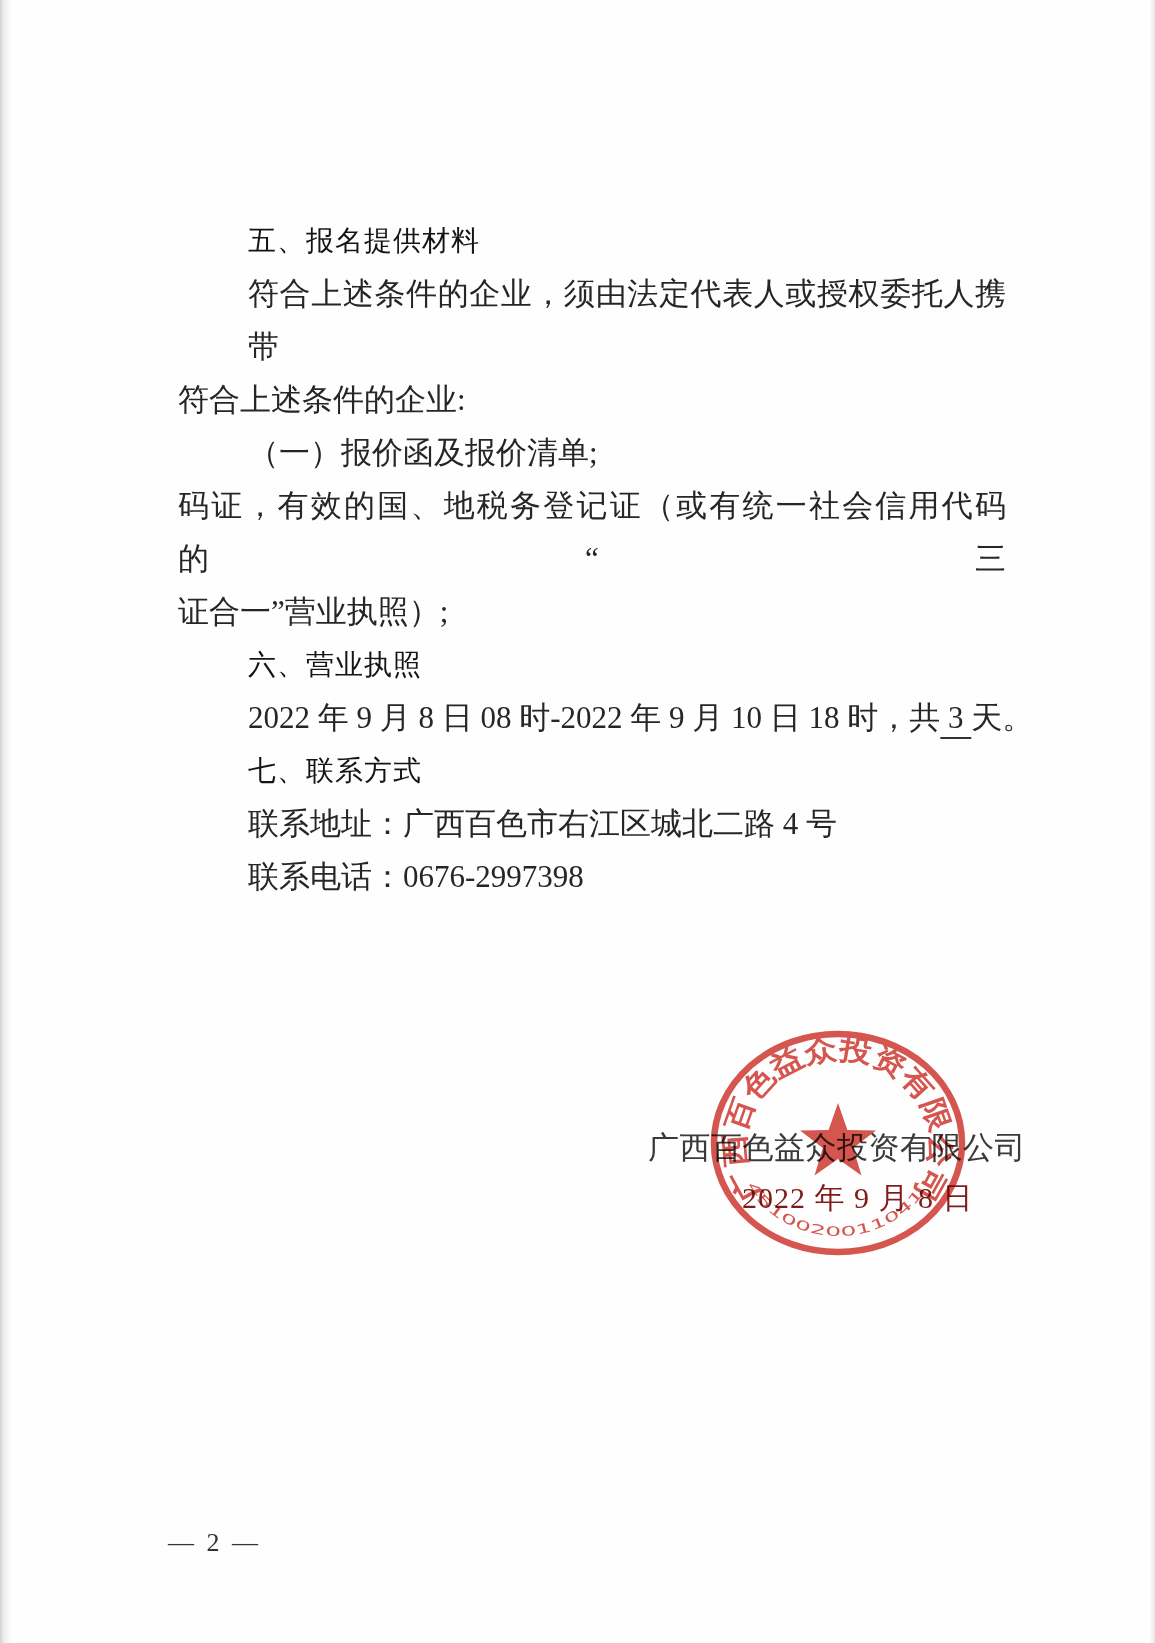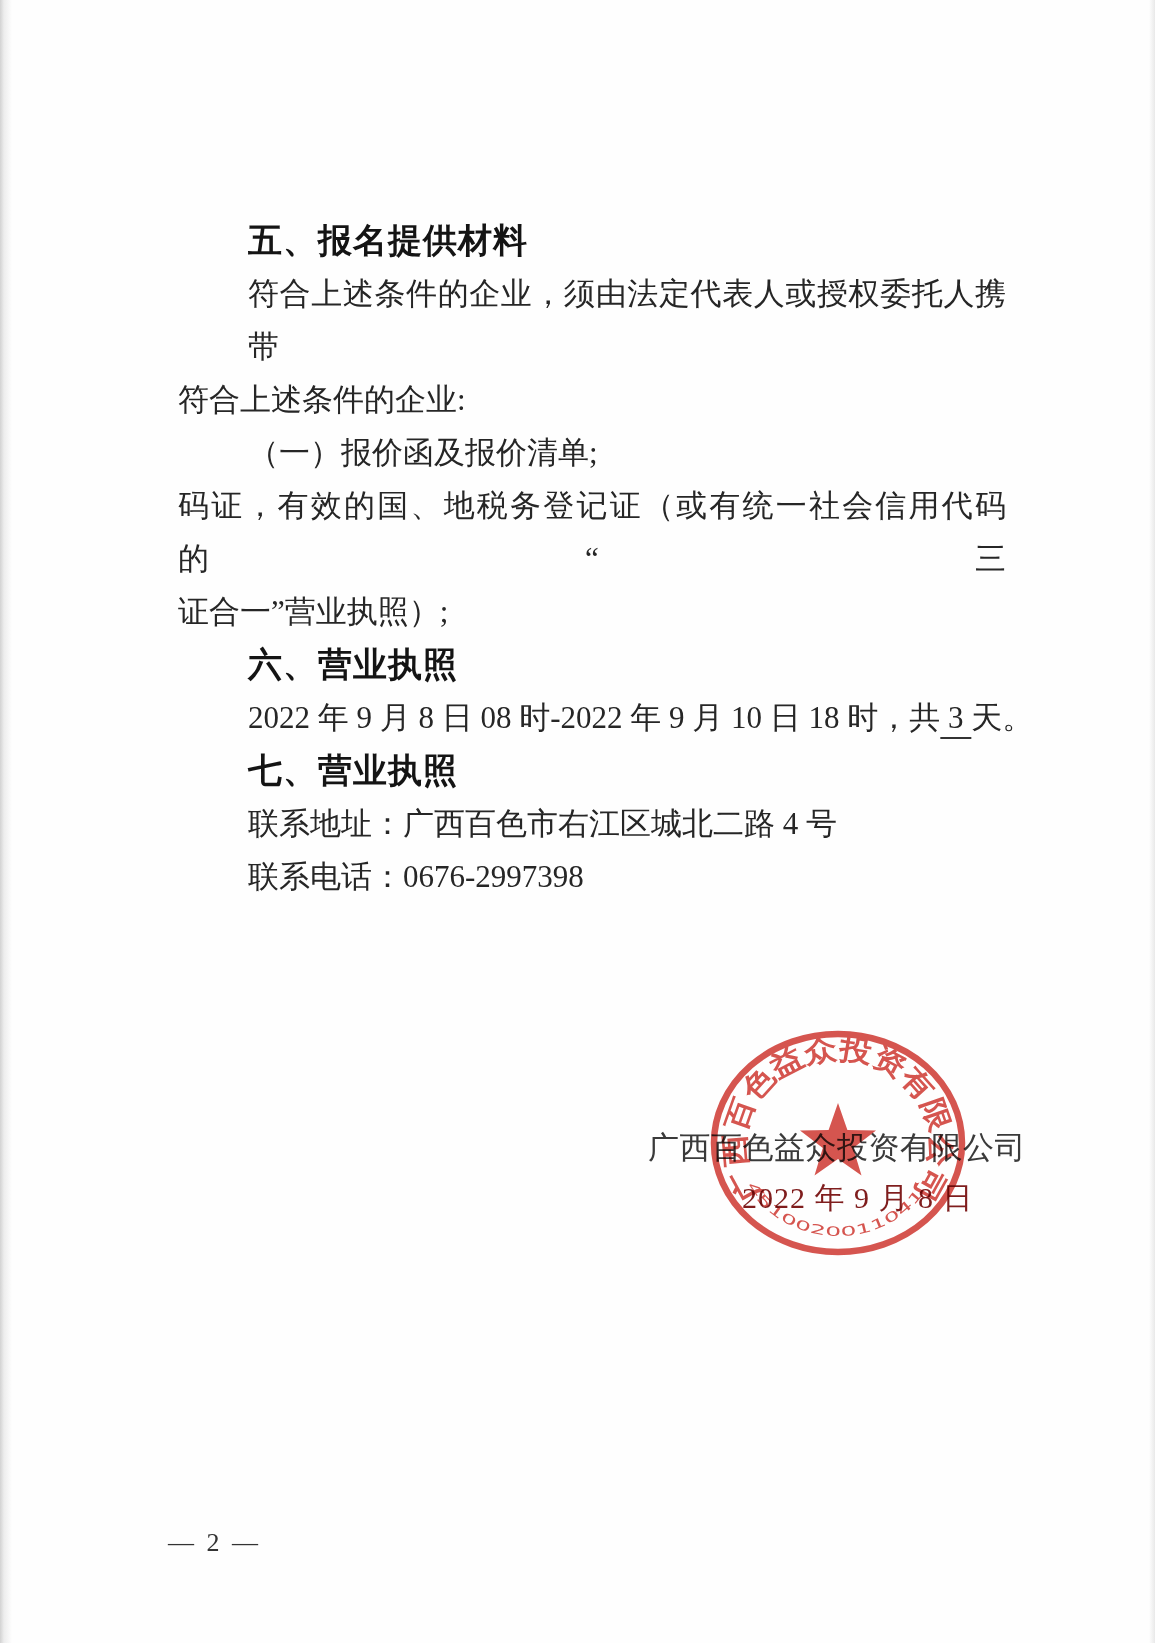--- a/index.html
+++ b/index.html
@@ -22,21 +22,21 @@
   }
   .textcol{
     position:absolute;left:178px;top:214px;width:828px;
     font-size:31px;line-height:53px;color:#262626;
   }
   .line{white-space:nowrap;}
   .ind{padding-left:70px;}
   .just{white-space:normal;text-align:justify;text-align-last:justify;}
   .hd{
     font-family:"DejaVu Sans","Liberation Sans",sans-serif;
-    font-weight:bold;color:#141414;font-size:34px;letter-spacing:1px;
+    font-weight:normal;color:#141414;font-size:28px;letter-spacing:1px;
   }
   .u{
     text-decoration:underline;
     text-underline-offset:9px;
     text-decoration-thickness:2px;
     text-decoration-color:#333;
   }
   .sig-company{
     position:absolute;left:648px;top:1127px;
     font-size:31px;color:#3a3a3a;letter-spacing:0.5px;white-space:nowrap;
@@ -63,21 +63,21 @@
 
   <div class="textcol">
     <div class="line ind hd">五、报名提供材料</div>
     <div class="line ind just">符合上述条件的企业，须由法定代表人或授权委托人携带</div>
     <div class="line">符合上述条件的企业:</div>
     <div class="line ind">（一）报价函及报价清单;</div>
     <div class="line just">码证，有效的国、地税务登记证（或有统一社会信用代码的“三</div>
     <div class="line">证合一”营业执照）;</div>
     <div class="line ind hd">六、营业执照</div>
     <div class="line ind"><span>2022 年 9 月 8 日 08 时-2022 年 9 月 10 日 18 时，共</span><span class="u"> 3 </span><span>天。</span></div>
-    <div class="line ind hd">七、营业执照</div>
+    <div class="line ind hd">七、联系方式</div>
     <div class="line ind">联系地址：广西百色市右江区城北二路 4 号</div>
     <div class="line ind">联系电话：0676-2997398</div>
   </div>
 
   <div class="sig-company">广西百色益众投资有限公司</div>
   <div class="sig-date">2022 年 9 月 8 日</div>
 
   <div class="seal">
     <svg width="260" height="260" viewBox="0 0 260 260">
       <defs>

